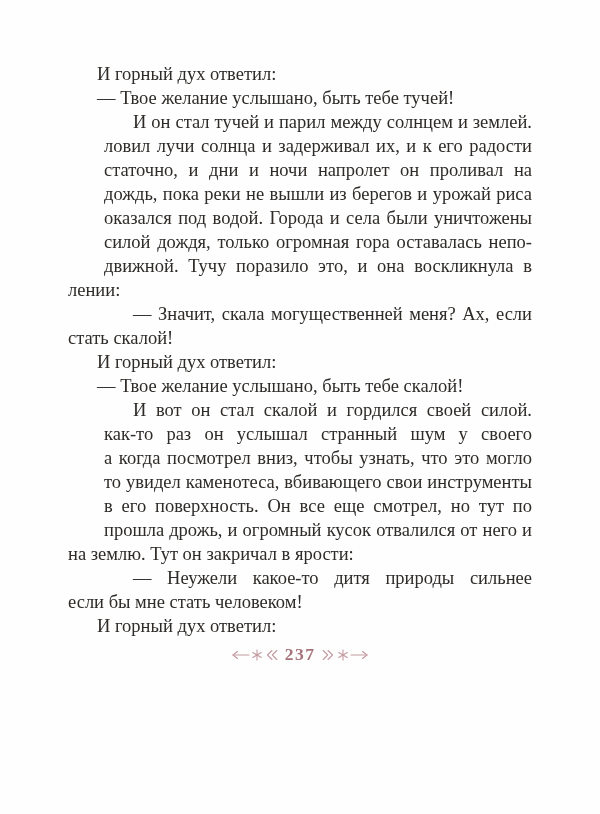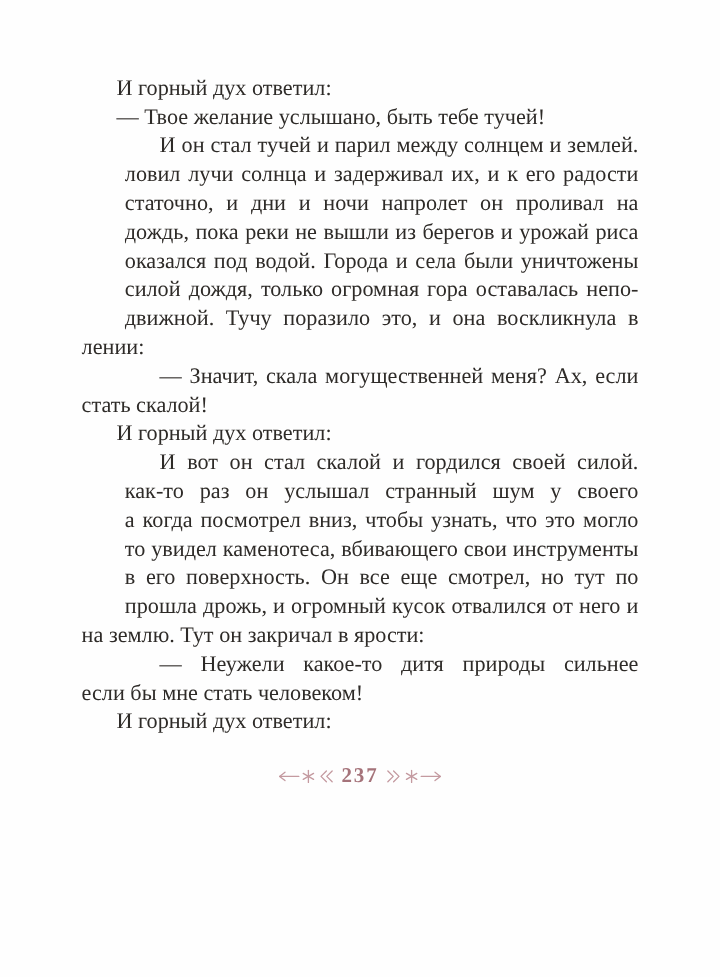--- a/index.html
+++ b/index.html
@@ -32,21 +32,21 @@
   }
   .line.j {
     text-align: justify;
     text-align-last: justify;
     margin-left: 36px;
   }
   .line.ind {
     text-indent: 29px;
   }
   .footer {
-    margin-top: 22px;
+    margin-top: 6px;
     display: flex;
     align-items: center;
     justify-content: center;
     gap: 7px;
     text-align: right;
   }
   .page-number {
     font-size: 17.5px;
     font-weight: bold;
     letter-spacing: 1.5px;
@@ -74,20 +74,21 @@
       <div class="line j">ловил лучи солнца и задерживал их, и к его радости земля</div>
       <div class="line j">статочно, и дни и ночи напролет он проливал на землю</div>
       <div class="line j">дождь, пока реки не вышли из берегов и урожай риса не</div>
       <div class="line j">оказался под водой. Города и села были уничтожены</div>
       <div class="line j">силой дождя, только огромная гора оставалась непо-</div>
       <div class="line j">движной. Тучу поразило это, и она воскликнула в изум-</div>
       <div class="line">лении:</div>
       <div class="line j ind">— Значит, скала могущественней меня? Ах, если бы мне</div>
       <div class="line">стать скалой!</div>
       <div class="line ind">И горный дух ответил:</div>
+      <div class="line ind">— Твое желание услышано, быть тебе скалой!</div>
       <div class="line j ind">И вот он стал скалой и гордился своей силой. Над-</div>
       <div class="line j">как-то раз он услышал странный шум у своего подножья,</div>
       <div class="line j">а когда посмотрел вниз, чтобы узнать, что это могло быть,</div>
       <div class="line j">то увидел каменотеса, вбивающего свои инструменты</div>
       <div class="line j">в его поверхность. Он все еще смотрел, но тут по когда</div>
       <div class="line j">прошла дрожь, и огромный кусок отвалился от него и упал</div>
       <div class="line">на землю. Тут он закричал в ярости:</div>
       <div class="line j ind">— Неужели какое-то дитя природы сильнее скалы? Ах,</div>
       <div class="line">если бы мне стать человеком!</div>
       <div class="line ind">И горный дух ответил:</div>

